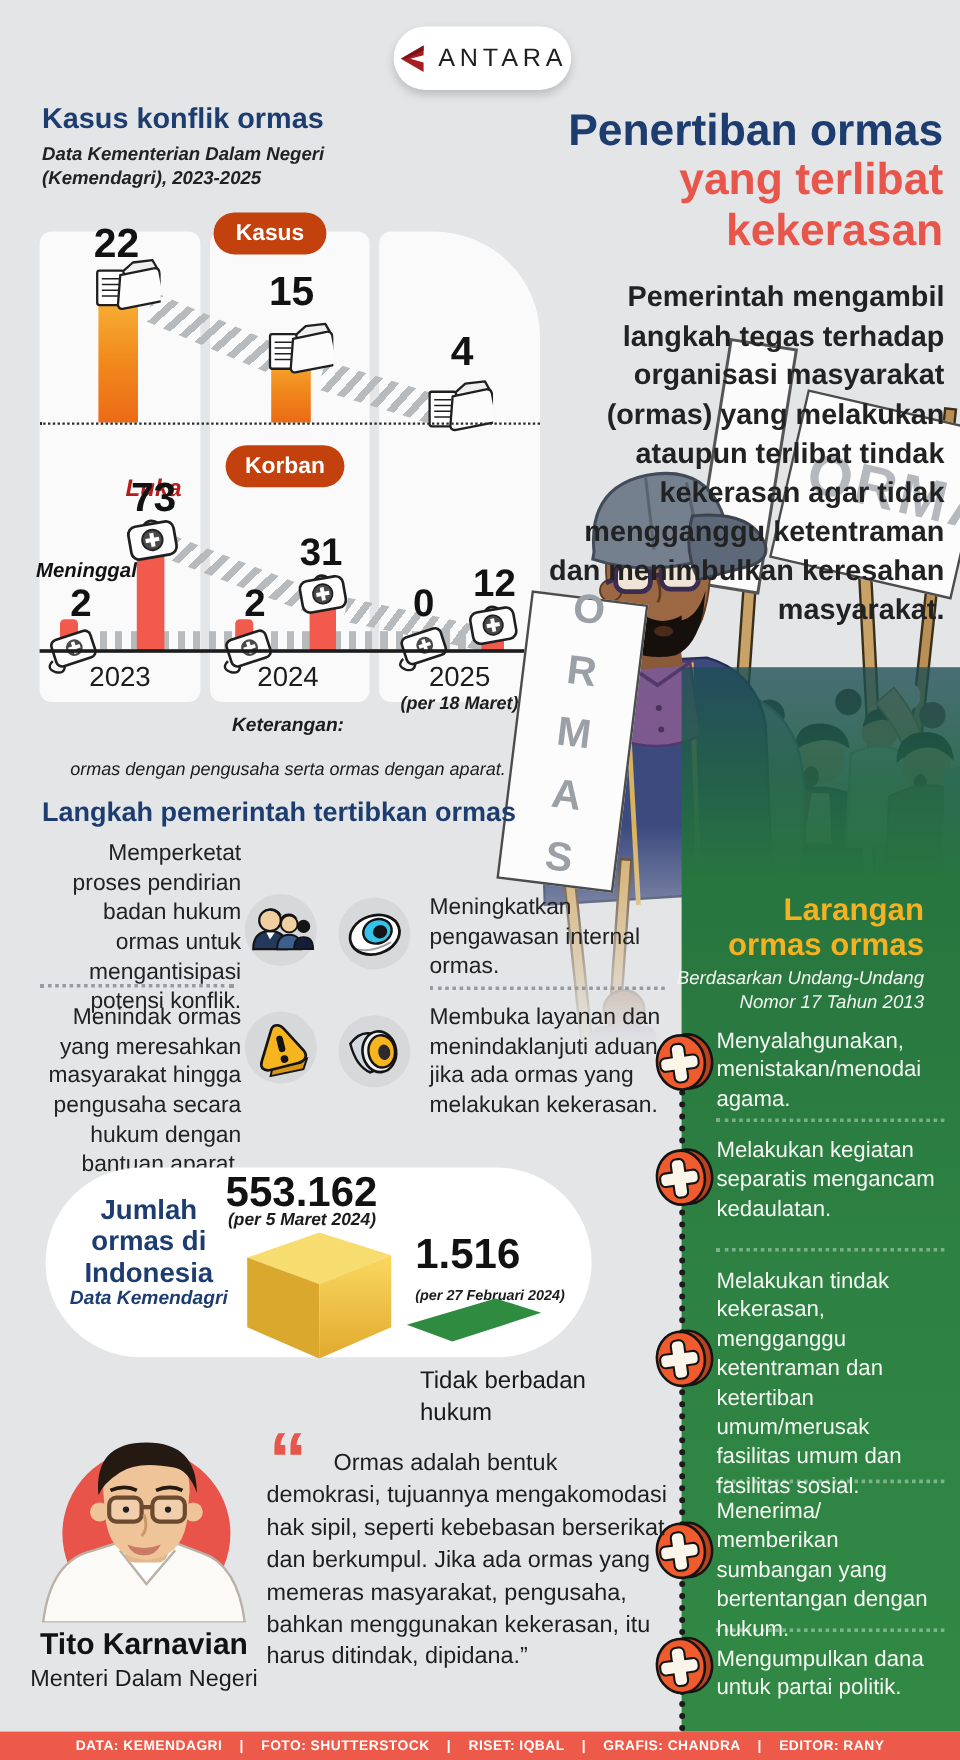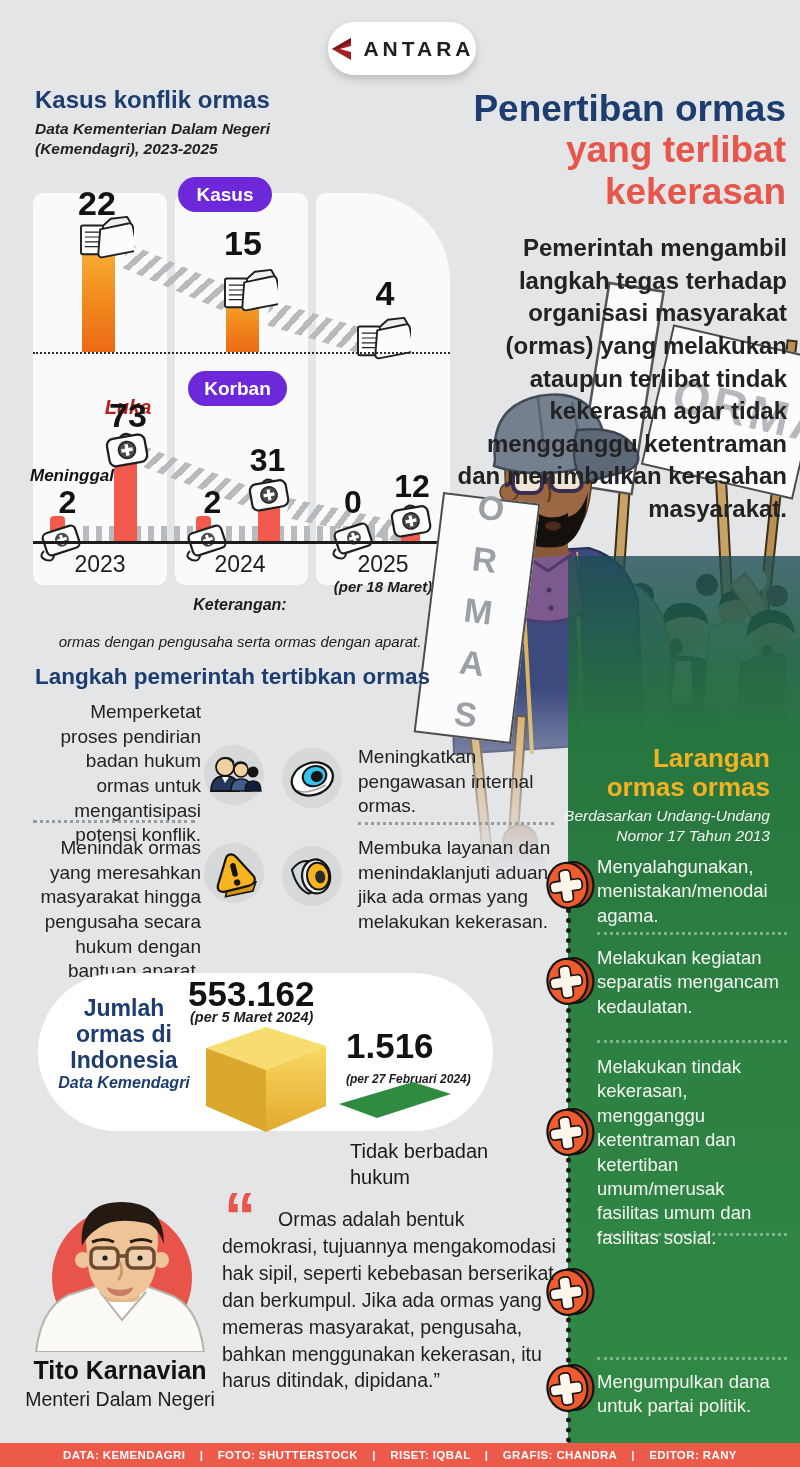--- a/index.html
+++ b/index.html
@@ -8,24 +8,24 @@
   .abs{position:absolute;}
   .navy{color:#1d3c70;}
   .red{color:#e8554a;}
   .bold{font-weight:700;}
   .it{font-style:italic;}
   .ctr{text-align:center;}
   .rgt{text-align:right;}
   
   .logo-pill{left:328px;top:22px;width:148px;height:53px;background:#fff;border-radius:27px;
              box-shadow:0 4px 8px rgba(0,0,0,0.18);display:flex;align-items:center;justify-content:center;gap:8px;}
-  .logo-text{font-size:21px;font-weight:700;letter-spacing:4px;color:#1f1f1f;}
+  .logo-text{font-size:21px;font-weight:400;letter-spacing:4px;color:#1f1f1f;}
   
   .col{background:#fafafa;border-radius:10px;}
-  .badge{background:#6d28d9;color:#fff;font-weight:700;font-size:19px;border-radius:18px;
+  .badge{background:#c2410c;color:#fff;font-weight:700;font-size:19px;border-radius:18px;
          display:flex;align-items:center;justify-content:center;}
   .bar-orange{background:linear-gradient(180deg,#f9b83a 0%,#f18a1d 55%,#ec6a15 100%);border-radius:10px 10px 0 0;}
   .bar-red{background:#f25a4d;border-radius:4px 4px 0 0;}
   .hatch{background:repeating-linear-gradient(115deg,#b7bbbe 0 6px,transparent 6px 13px);transform-origin:left center;}
   .hatch-h{background:repeating-linear-gradient(90deg,#b7bbbe 0 6px,transparent 6px 13px);}
   .dotline{border-top:2.5px dotted #2a2a2a;height:0;}
   .num{font-weight:700;color:#121212;text-align:center;}
   .yr{font-size:23px;color:#1c1c1c;text-align:center;}
   
   .step-text{font-size:19px;line-height:1.3;color:#222;}
@@ -323,20 +323,21 @@
     <div>Berdasarkan Undang-Undang</div>
     <div>Nomor 17 Tahun 2013</div>
   </div>
 
   <div class="abs lar-item" style="left:597px;top:855px;width:193px;">Menyalahgunakan, menistakan/menodai agama.</div>
   <div class="abs sep-green" style="left:597px;top:932px;width:190px;"></div>
   <div class="abs lar-item" style="left:597px;top:946px;width:193px;">Melakukan kegiatan separatis mengancam kedaulatan.</div>
   <div class="abs sep-green" style="left:597px;top:1040px;width:190px;"></div>
   <div class="abs lar-item" style="left:597px;top:1055px;width:193px;">Melakukan tindak kekerasan, mengganggu ketentraman dan ketertiban umum/merusak fasilitas umum dan fasilitas sosial.</div>
   <div class="abs sep-green" style="left:597px;top:1233px;width:190px;"></div>
+  <div class="abs lar-item" style="left:597px;top:1247px;width:193px;">Menerima/ memberikan sumbangan yang bertentangan dengan hukum.</div>
   <div class="abs sep-green" style="left:597px;top:1357px;width:190px;"></div>
   <div class="abs lar-item" style="left:597px;top:1370px;width:193px;">Mengumpulkan dana untuk partai politik.</div>
 
   <svg class="abs" style="left:544px;top:858px;width:52px;height:54px;">
       <use href="#crossbadge"></use>
     </svg>
   <svg class="abs" style="left:544px;top:954px;width:52px;height:54px;">
       <use href="#crossbadge"></use>
     </svg>
   <svg class="abs" style="left:544px;top:1105px;width:52px;height:54px;">

